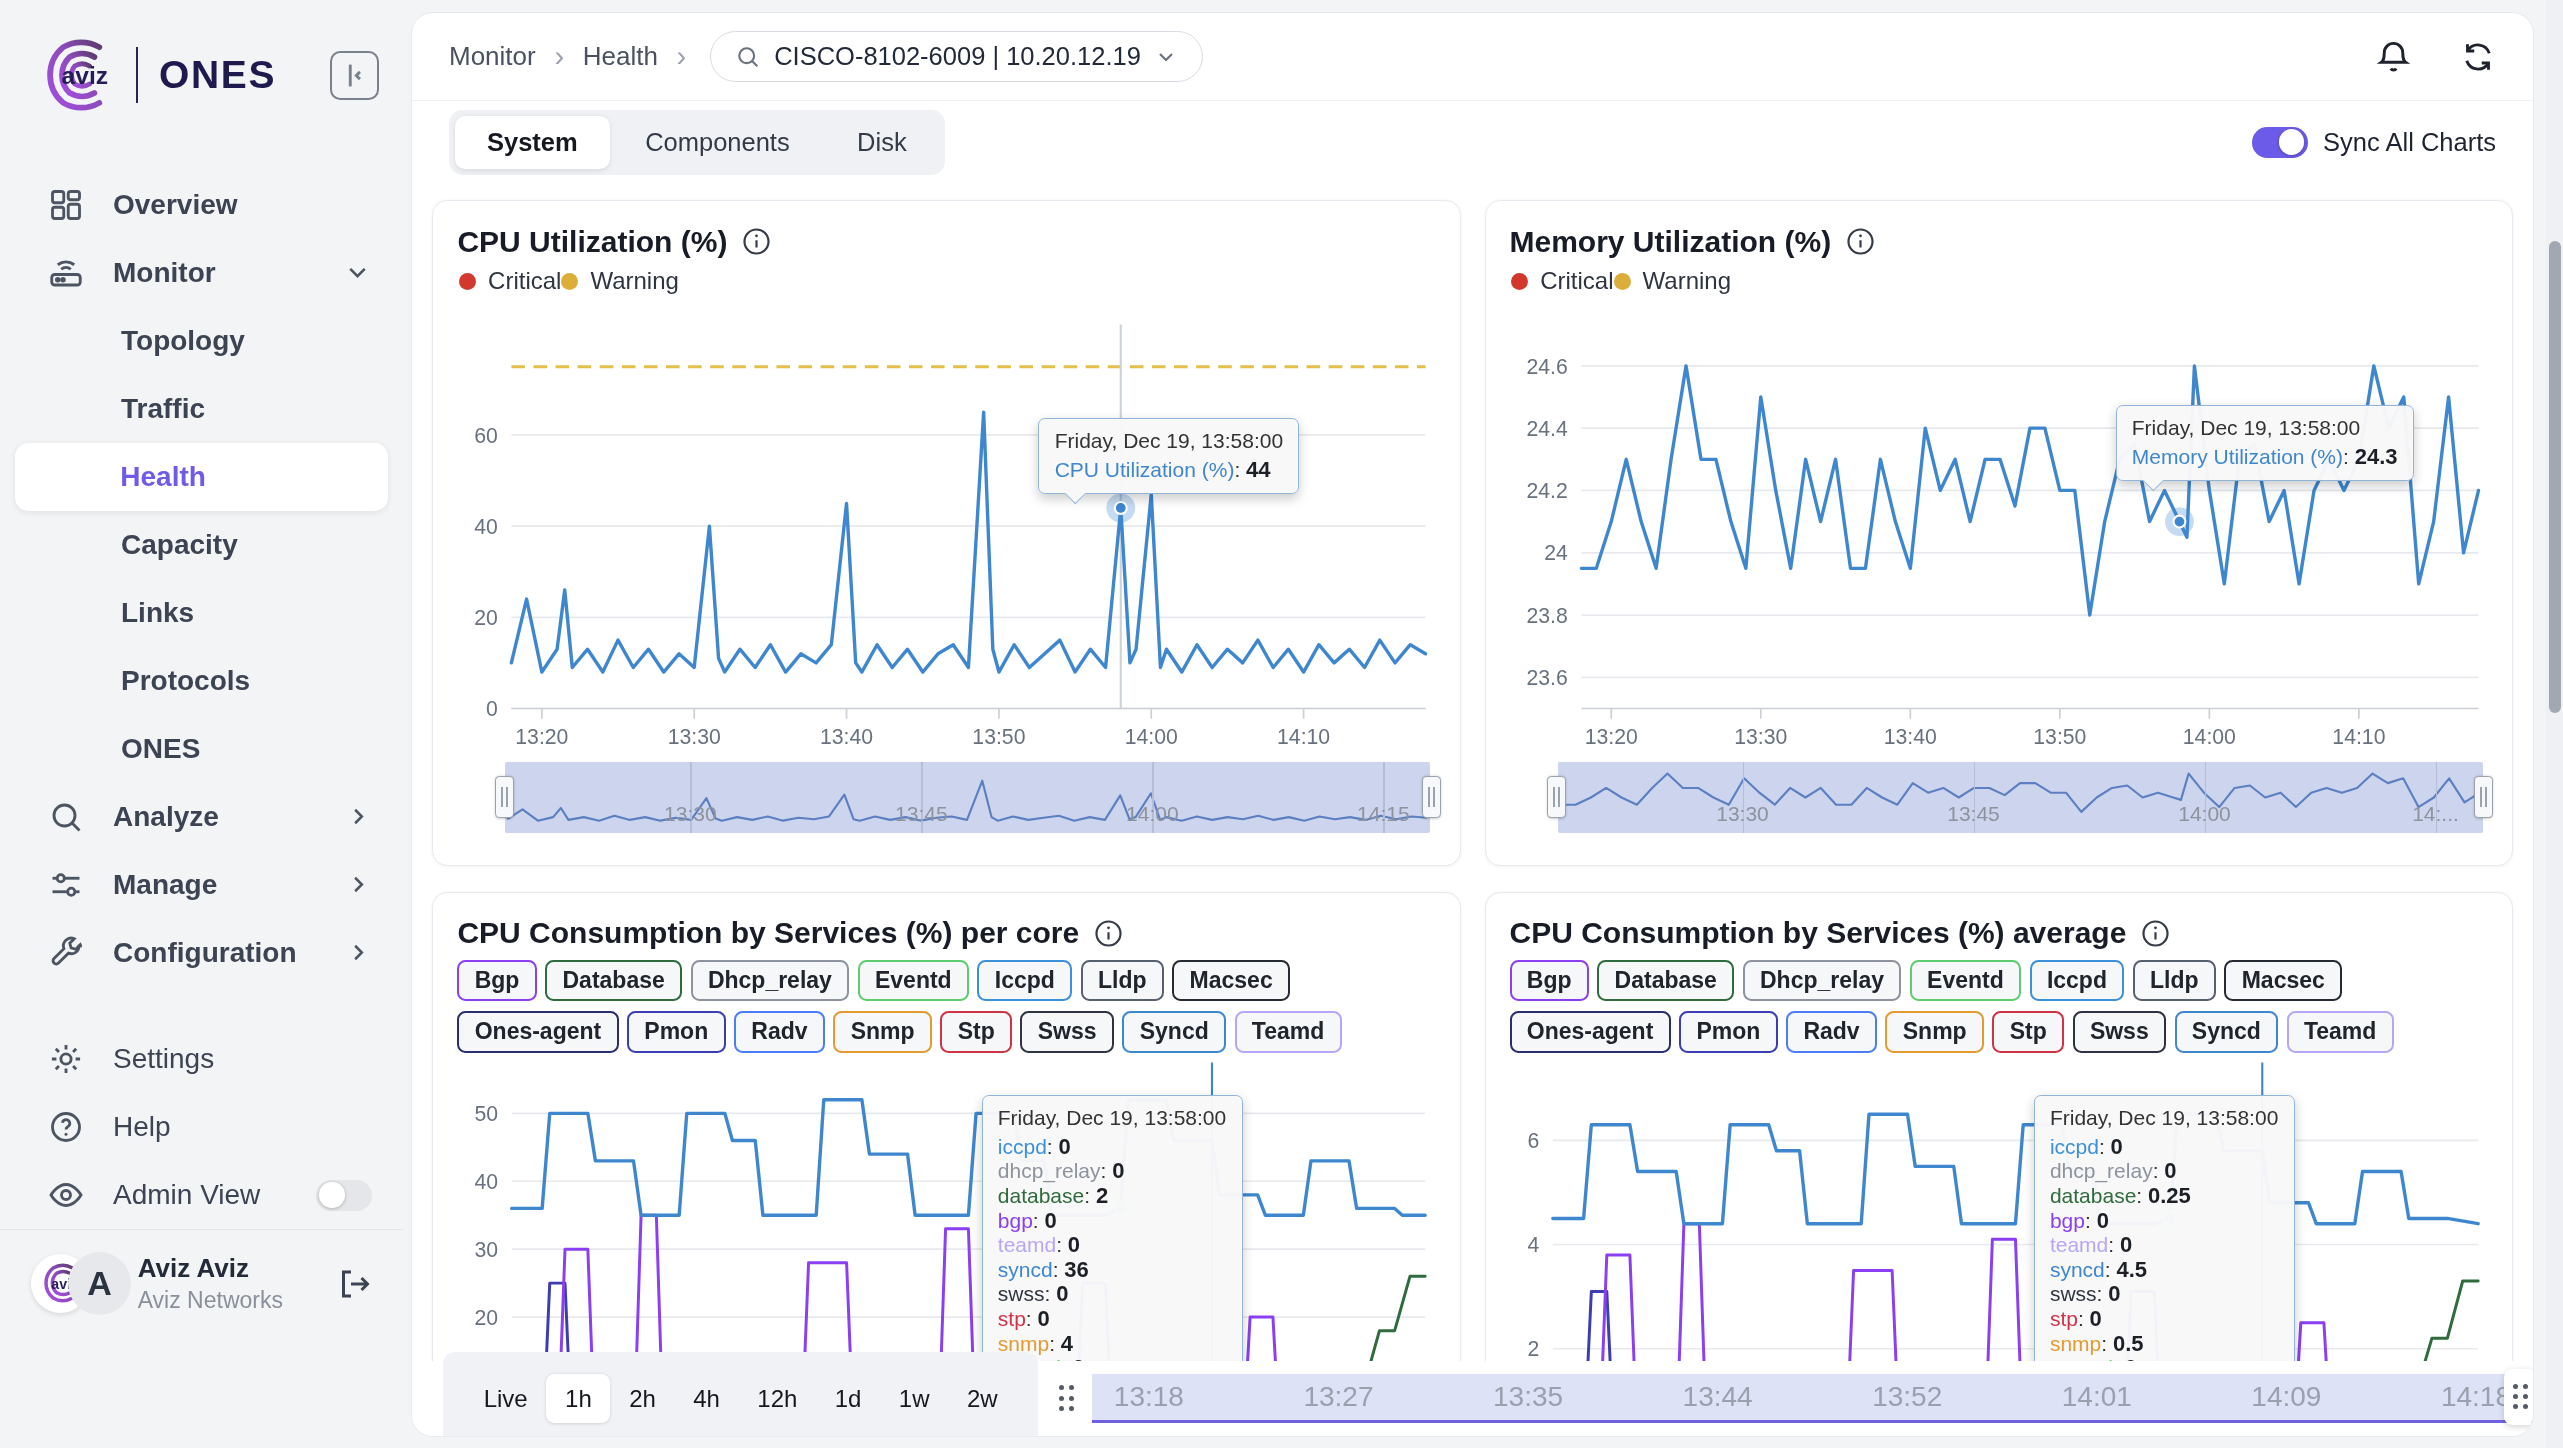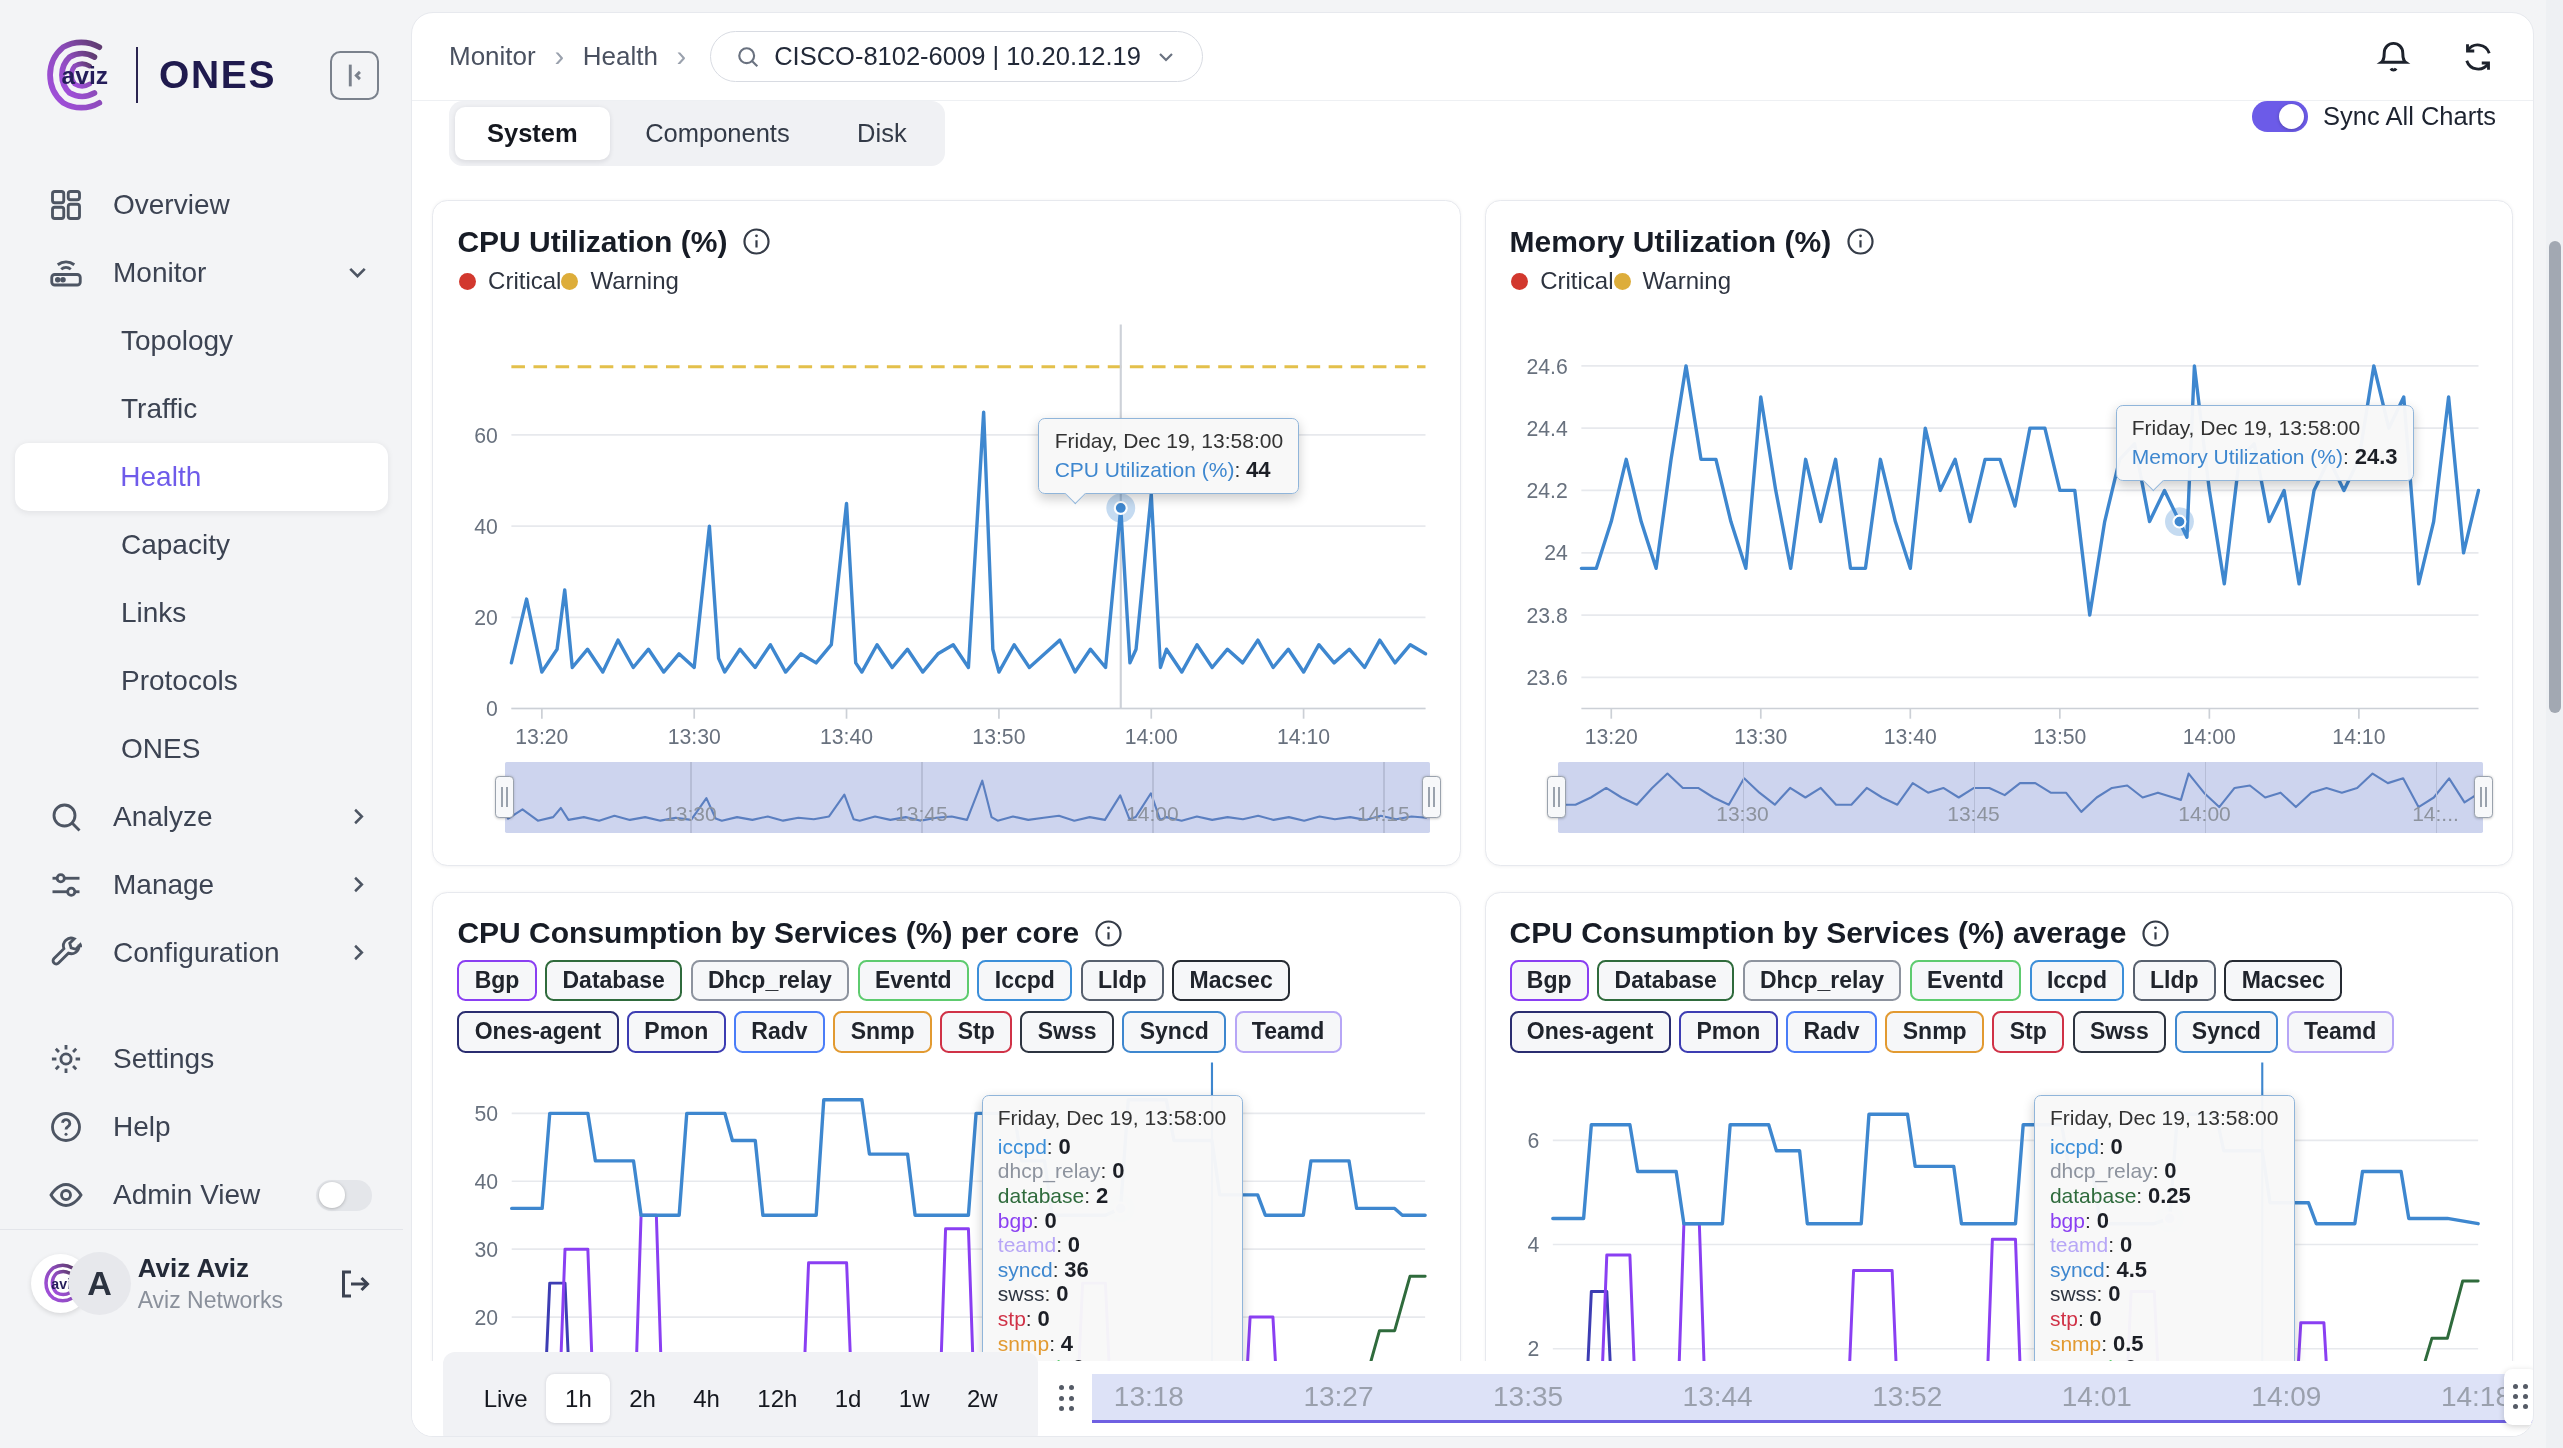--- a/index.html
+++ b/index.html
@@ -8,21 +8,21 @@
   .page { position:relative; width:2563px; height:1449px; }
 
   
   .sidebar { position:absolute; left:0; top:0; width:403px; height:1337px;
              background:#f3f4f6; display:flex; flex-direction:column; }
   .logo-row { display:flex; align-items:center; gap:15.3px; padding:34px 24px 25.5px 37px; }
   .brand-word { font-size:39px; font-weight:800; letter-spacing:1.7px; color:#1f1a4e; }
   .brand-sep { width:2.5px; height:56px; background:#2a2550; margin:0 5.1px 0 1.7px; }
   .collapse-btn { margin-left:auto; width:49px; height:49px; border:2.5px solid #7a818c; border-radius:10.2px;
                   display:flex; align-items:center; justify-content:center; background:transparent; cursor:pointer; }
-  .nav { margin-top:29px; flex:0 0 auto; }
+  .nav { margin-top:29px; flex:0 0 auto;font-weight:bold; }
   .nav-item { display:flex; align-items:center; gap:29px; height:68px; padding:0 31px 0 48px;
               font-size:28px; color:#3c4352; cursor:pointer; }
   .nav-item .chev { margin-left:auto; }
   .nav-sub { display:flex; align-items:center; height:68px; padding-left:121px; font-size:28px; color:#3c4352; cursor:pointer; }
   .nav-sub.active { background:#ffffff; margin:0 15.3px; padding-left:105px; border-radius:13.6px;
                     color:#6f5bea; box-shadow:0 1.7px 6.8px rgba(20,24,40,.08); }
   .side-bottom { margin-top:auto; }
   .user-row { display:flex; align-items:center; gap:18.7px; border-top:1.7px solid #e3e5ea; padding:22px 31px; }
   .avatar-stack { position:relative; width:88px; height:63px; flex:0 0 auto; }
   .av1 { position:absolute; left:0; top:1.7px; width:59px; height:59px; border-radius:50%; background:#ffffff;
@@ -43,21 +43,21 @@
            border:1.7px solid #e7e9ee; border-radius:22px; overflow:hidden; }
   .hdr { height:88px; display:flex; align-items:center; padding:0 37px; border-bottom:1.7px solid #eef0f3; }
   .crumb { display:flex; align-items:center; gap:18.7px; font-size:26px; color:#4a5160; }
   .crumb .sep { color:#9aa1ad; font-size:29px; }
   .device-pill { display:flex; align-items:center; gap:13.6px; border:1.7px solid #d8dbe2; border-radius:848px;
                  padding:10.2px 24px; margin-left:5.1px; cursor:pointer; }
   .device-pill .dev { font-size:25.5px; color:#222938; }
   .hdr-icons { margin-left:auto; display:flex; align-items:center; gap:48px; }
   .hdr-icons > * { cursor:pointer; }
 
-  .tabsrow { height:82px; display:flex; align-items:flex-start; padding:0 37px; }
+  .tabsrow { height:82px; display:flex; align-items:center; padding:0 37px; }
   .tabgroup { display:flex; background:#f0f1f4; border-radius:13.6px; padding:6px; gap:3.4px; }
   .tab { font-size:25.5px; color:#333a47; padding:12px 32px; border-radius:10.2px; cursor:pointer; }
   .tab.active { background:#ffffff; font-weight:700; color:#15181f; box-shadow:0 1.7px 5.1px rgba(20,24,40,.10); }
   .syncwrap { margin-left:auto; display:flex; align-items:center; gap:15.3px; font-size:25.5px; color:#1d2330; }
 
   
   .charts { position:absolute; top:170px; left:0; right:0; bottom:0; padding:17px 20.4px;
             display:grid; grid-template-columns:1fr 1fr; grid-template-rows:666px 594px; gap:25.5px 24px; }
   .card { background:#fff; border:1.7px solid #e7e9ee; border-radius:15.3px; padding:22px 24px;
           position:relative; box-shadow:0 0.8px 3.4px rgba(16,24,40,.05); overflow:hidden; }

